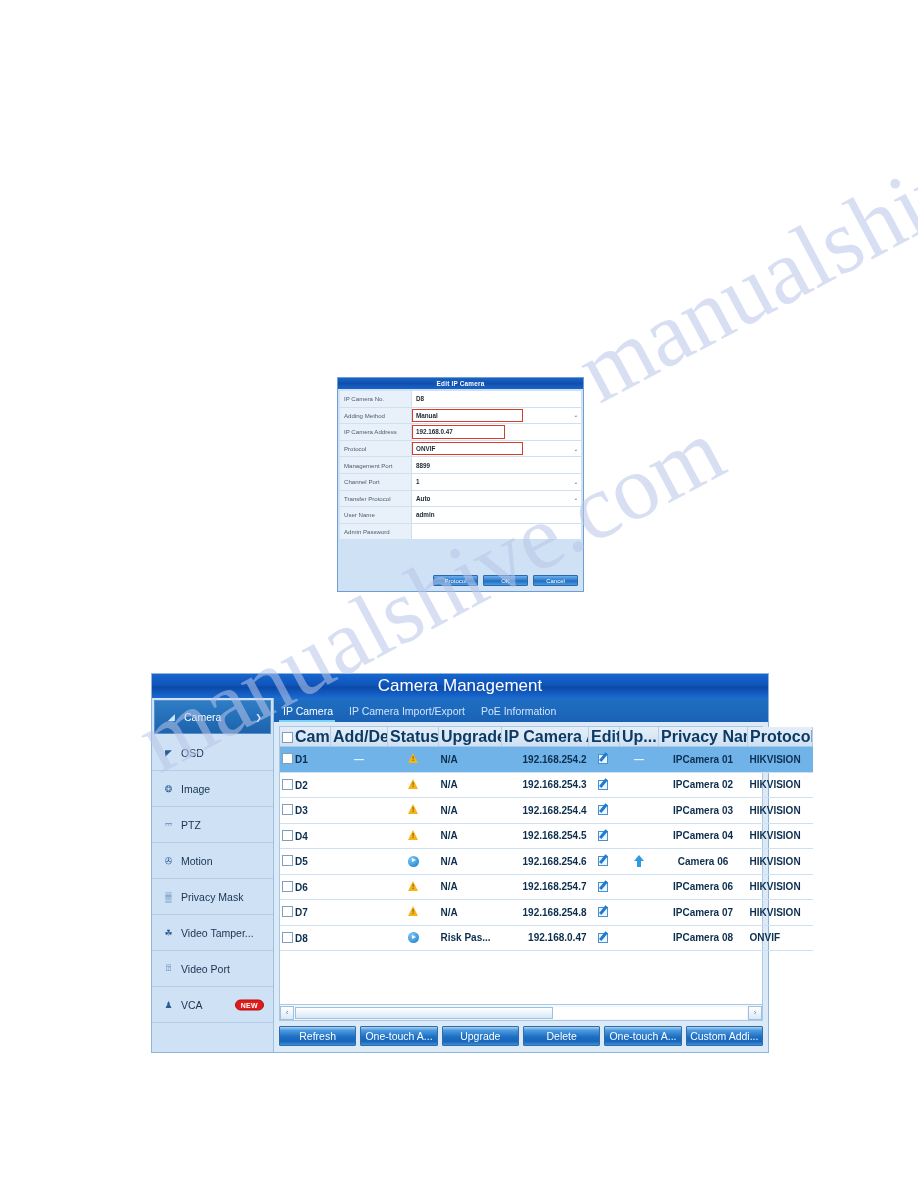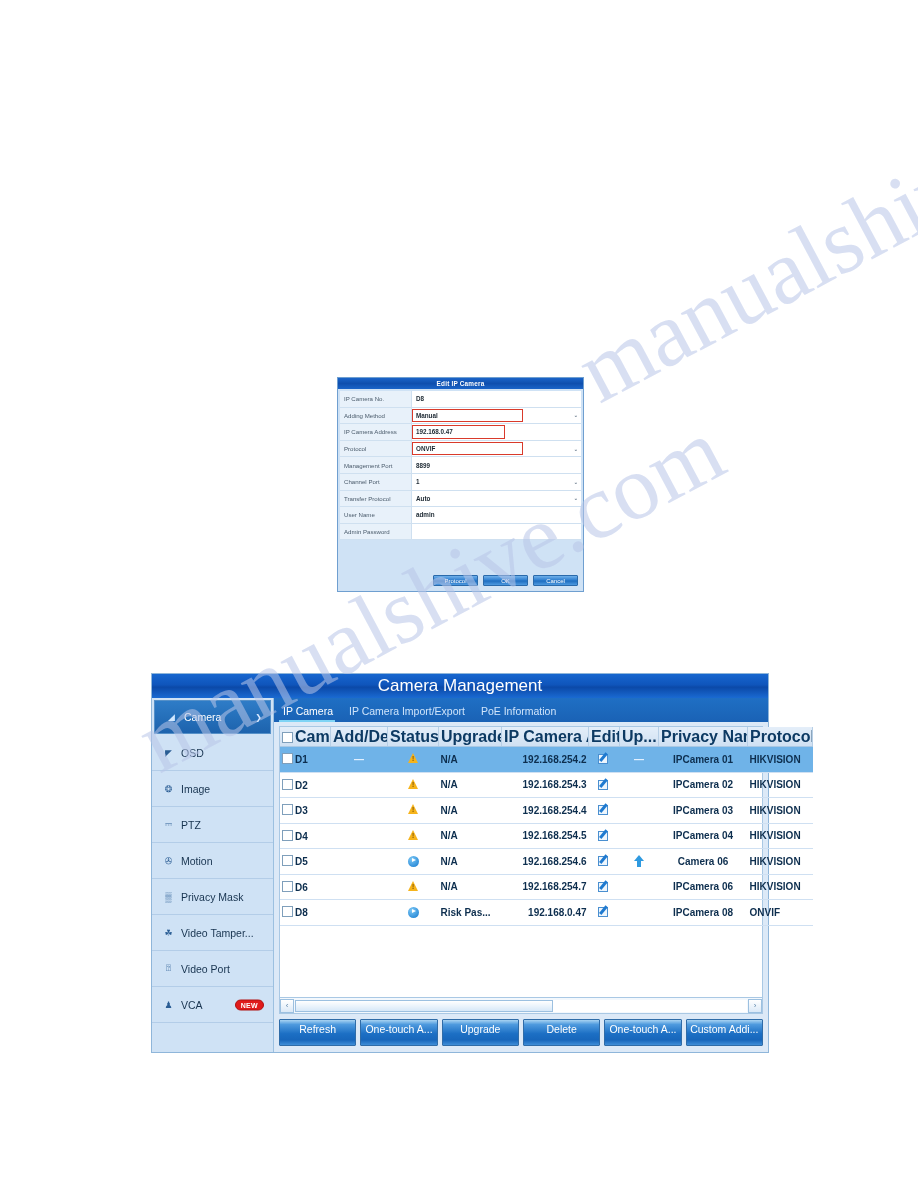--- a/index.html
+++ b/index.html
@@ -274,21 +274,21 @@
     position:absolute;left:0;top:0;bottom:0;width:57%;
     background:linear-gradient(to bottom,#ffffff,#d7e8f8);
     border:1px solid #9cc0e0;box-sizing:border-box;
   }
 
   
   .btnrow{
     display:flex;gap:4px;padding:5px 5px 6px 5px;
   }
   .btn{
-    flex:1;height:27px;line-height:18px;text-align:center;
+    flex:1;height:20px;line-height:18px;text-align:center;
     color:#ffffff;font-size:10.5px;
     background:linear-gradient(to bottom,#a8d3f2 0%,#4e9ade 18%,#1c6fc4 55%,#1766bb 80%,#3f8ed8 100%);
     border:1px solid #2f6ca8;border-radius:1px;
     box-sizing:border-box;
     white-space:nowrap;overflow:hidden;
   }
 </style>
 </head>
 <body>
 
@@ -497,20 +497,31 @@
                 <td class="c-add"></td>
                 <td class="c-sta"><span class="warn-ico"></span></td>
                 <td class="c-sec">N/A</td>
                 <td class="c-ip">192.168.254.7</td>
                 <td class="c-edit"><span class="edit-ico"></span></td>
                 <td class="c-up"></td>
                 <td class="c-name">IPCamera 06</td>
                 <td class="c-proto">HIKVISION</td>
               </tr>
               <tr>
+                <td class="c-cam"><span class="ck"></span><span>D7</span></td>
+                <td class="c-add"></td>
+                <td class="c-sta"><span class="warn-ico"></span></td>
+                <td class="c-sec">N/A</td>
+                <td class="c-ip">192.168.254.8</td>
+                <td class="c-edit"><span class="edit-ico"></span></td>
+                <td class="c-up"></td>
+                <td class="c-name">IPCamera 07</td>
+                <td class="c-proto">HIKVISION</td>
+              </tr>
+              <tr>
                 <td class="c-cam"><span class="ck"></span><span>D8</span></td>
                 <td class="c-add"></td>
                 <td class="c-sta"><span class="play-ico"></span></td>
                 <td class="c-sec">Risk Pas...</td>
                 <td class="c-ip">192.168.0.47</td>
                 <td class="c-edit"><span class="edit-ico"></span></td>
                 <td class="c-up"></td>
                 <td class="c-name">IPCamera 08</td>
                 <td class="c-proto">ONVIF</td>
               </tr>

